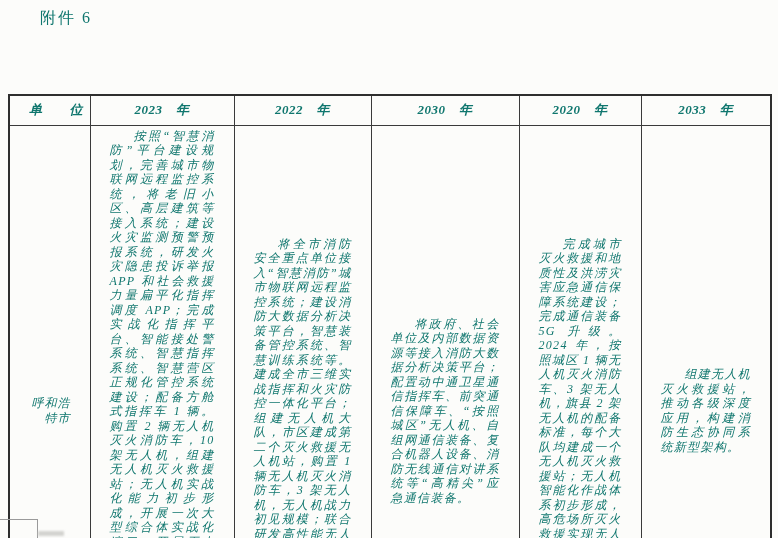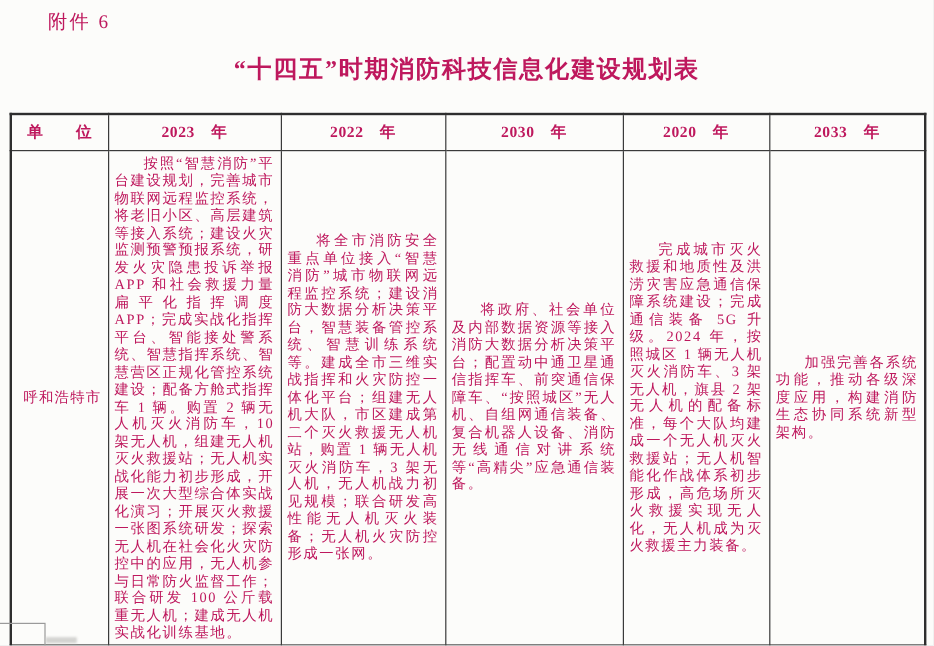--- a/index.html
+++ b/index.html
@@ -1,42 +1,43 @@
 <!DOCTYPE html>
 <html><head>
 <meta charset="utf-8">
 <style>
   html,body{margin:0;padding:0;background:#e8e8e8;}
   .page{
     position:relative;
     width:778px;height:538px;
     background:#fcfcfa;
     font-family:"Liberation Serif","DejaVu Serif",serif;
-    color:#be185d;
+    color:#0f766e;
     overflow:hidden;
   }
   .attachment{
     position:absolute;left:40px;top:8px;
     font-size:16px;letter-spacing:2px;font-weight:500;
   }
   .title{
     position:absolute;left:0;right:0;top:44px;
     margin:0;text-align:center;
     font-size:20px;font-weight:bold;letter-spacing:1.5px;
   }
   table.plan-table{
     position:absolute;left:8px;top:94px;
     width:762px;height:431px;
     border-collapse:collapse;table-layout:fixed;
     border:2px solid #2e2e2e;
   }
   .plan-table th,.plan-table td{
     border:1px solid #3a3a3a;
-    padding:2px 5px;
+    padding:2px 19px;
     overflow:hidden;
+    font-style:italic;
   }
   .plan-table thead tr{height:30px;}
   .plan-table th{
     font-size:13px;font-weight:600;
     text-align:center;vertical-align:middle;
     letter-spacing:.5px;white-space:pre;
   }
   .plan-table td{
     font-size:12px;line-height:14.5px;
     vertical-align:middle;
@@ -63,21 +64,20 @@
     opacity:.8;
   }
 </style>
 </head>
 <body>
 
 <div class="page">
 
   <div class="attachment">附件 6</div>
 
-  <h1 class="title">“十四五”时期消防科技信息化建设规划表</h1>
 
   <table class="plan-table">
     <colgroup>
       <col style="width:81px">
       <col style="width:144px">
       <col style="width:137px">
       <col style="width:148px">
       <col style="width:122px">
       <col style="width:130px">
     </colgroup>
@@ -102,21 +102,21 @@
         <td>
           <p class="para">将全市消防安全重点单位接入“智慧消防”城市物联网远程监控系统；建设消防大数据分析决策平台，智慧装备管控系统、智慧训练系统等。建成全市三维实战指挥和火灾防控一体化平台；组建无人机大队，市区建成第二个灭火救援无人机站，购置 1 辆无人机灭火消防车，3 架无人机，无人机战力初见规模；联合研发高性能无人机灭火装备；无人机火灾防控形成一张网。</p>
         </td>
         <td>
           <p class="para">将政府、社会单位及内部数据资源等接入消防大数据分析决策平台；配置动中通卫星通信指挥车、前突通信保障车、“按照城区”无人机、自组网通信装备、复合机器人设备、消防无线通信对讲系统等“高精尖”应急通信装备。</p>
         </td>
         <td>
           <p class="para">完成城市灭火救援和地质性及洪涝灾害应急通信保障系统建设；完成通信装备 5G 升级。2024 年，按照城区 1 辆无人机灭火消防车、3 架无人机，旗县 2 架无人机的配备标准，每个大队均建成一个无人机灭火救援站；无人机智能化作战体系初步形成，高危场所灭火救援实现无人化，无人机成为灭火救援主力装备。</p>
         </td>
         <td>
-          <p class="para">加强完善各系统功能，推动各级深度应用，构建消防生态协同系统新型架构。</p>
+          <p class="para">组建无人机灭火救援站，推动各级深度应用，构建消防生态协同系统新型架构。</p>
         </td>
       </tr>
     </tbody>
   </table>
 
   <div class="scan-artifact"></div>
   <div class="scan-smudge"></div>
 
 </div>
 

